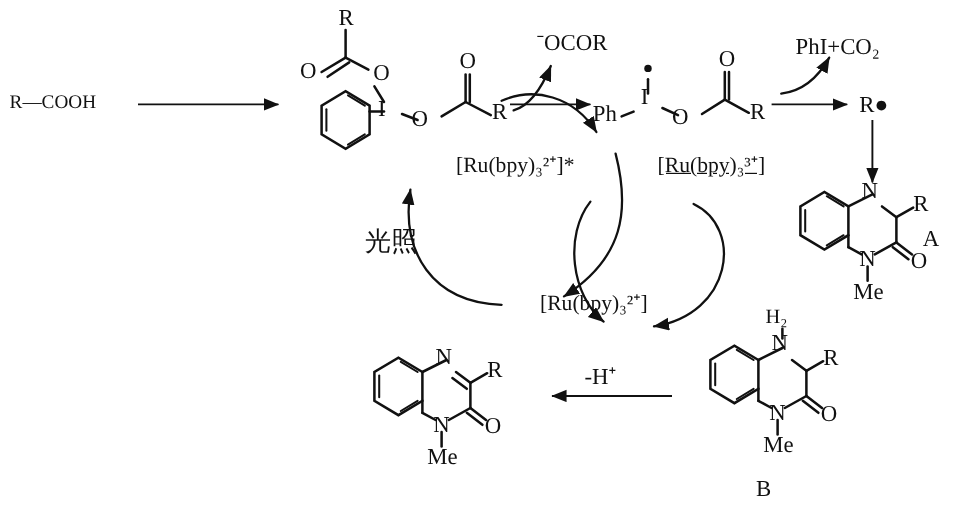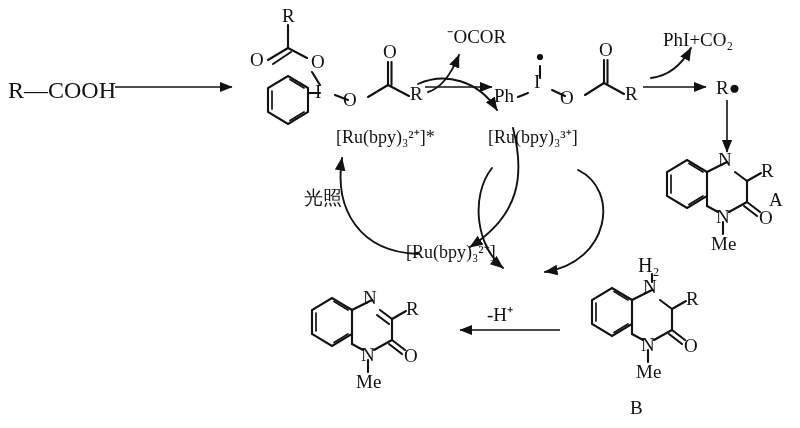--- a/index.html
+++ b/index.html
@@ -15,25 +15,25 @@
     font-family: "Liberation Serif", serif;
     color: #000000;
     overflow: hidden;
   }
   .lbl {
     position: absolute;
     white-space: nowrap;
     line-height: 1;
     color: #111111;
   }
-  .sz20 { font-size: 24px; }
+  .sz20 { font-size: 16px; }
   .sz19 { font-size: 19px; }
-  .sz18 { font-size: 18px; }
-  .sz17 { font-size: 20px; }
-  .cjk { font-family: Liberation Mono, monospace; font-size: 19px; }
+  .sz18 { font-size: 18px; margin-left: 44px; }
+  .sz17 { font-size: 17px; }
+  .cjk { font-family: Liberation Serif, serif; font-size: 22px; }
   svg.layer {
     position: absolute;
     left: 0;
     top: 0;
     width: 800px;
     height: 428px;
     pointer-events: none;
   }
   .bond { stroke: #111111; stroke-width: 2.1; fill: none; stroke-linecap: round; }
   .bondthin { stroke: #111111; stroke-width: 1.7; fill: none; stroke-linecap: round; }
@@ -207,21 +207,21 @@
   <div class="lbl sz19" style="left:534px; top:72px;">I</div>
   <div class="lbl sz19" style="left:560px; top:88px;">O</div>
   <div class="lbl sz19" style="left:599px; top:40px;">O</div>
   <div class="lbl sz19" style="left:625px; top:84px;">R</div>
 
   <div class="lbl sz19" style="left:663px; top:30px;">PhI+CO₂</div>
 
   <div class="lbl sz19" style="left:716px; top:78px;">R●</div>
 
   <div class="lbl sz18" style="left:336px; top:128px;">[Ru(bpy)₃²⁺]*</div>
-  <div class="lbl sz18" style="left:488px; top:128px;">[Ru(bpy)₃³⁺]</div>
+  <div class="lbl sz18" style="left:504px; top:128px;text-decoration:underline;">[Ru(bpy)₃³⁺]</div>
   <div class="lbl sz18" style="left:406px; top:243px;">[Ru(bpy)₃²⁺]</div>
 
   <div class="lbl cjk" style="left:304px; top:190px;">光照</div>
 
   <div class="lbl sz19" style="left:718px; top:150px;">N</div>
   <div class="lbl sz19" style="left:761px; top:161px;">R</div>
   <div class="lbl sz19" style="left:759px; top:208px;">O</div>
   <div class="lbl sz19" style="left:716px; top:207px;">N</div>
   <div class="lbl sz19" style="left:711px; top:234px;">Me</div>
   <div class="lbl sz19" style="left:769px; top:190px;">A</div>

